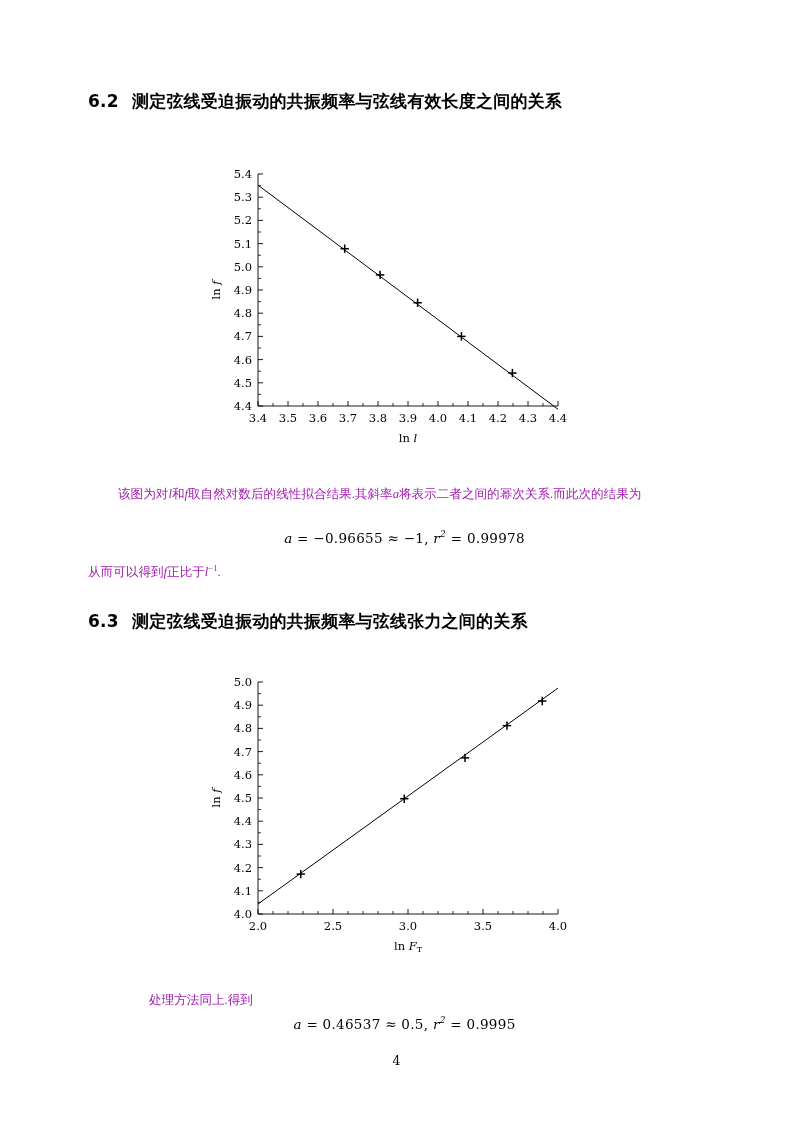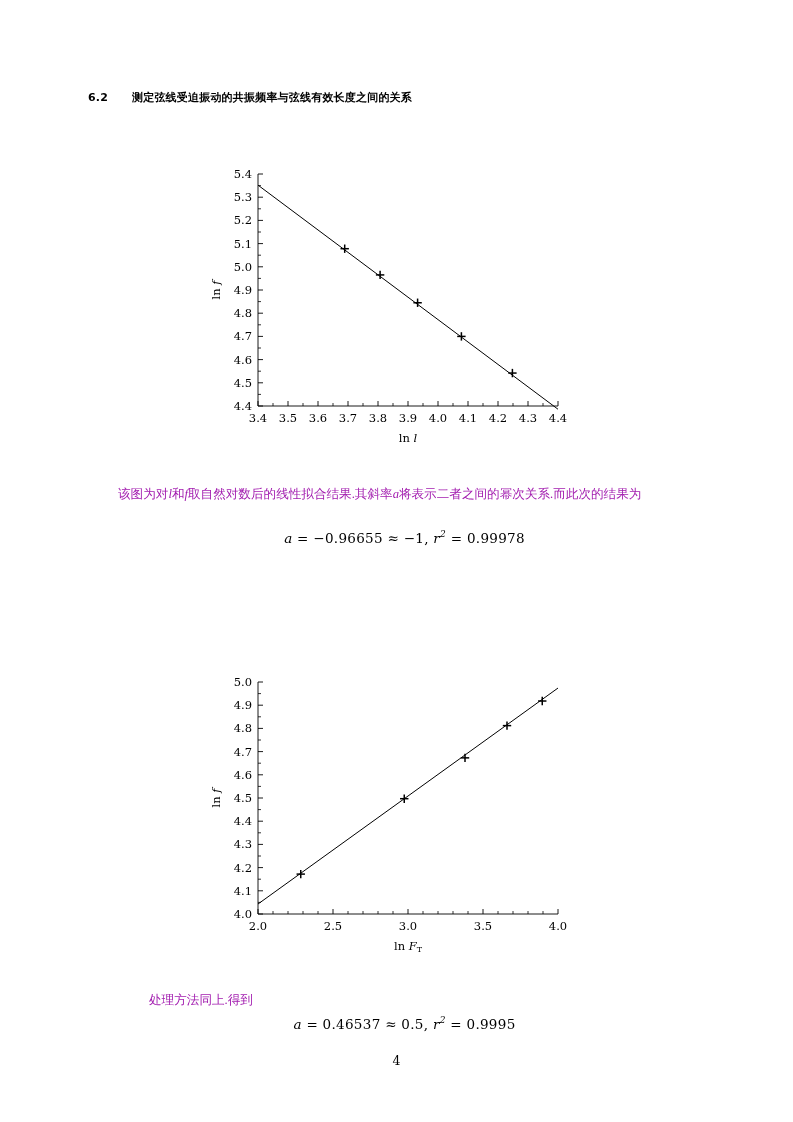--- a/index.html
+++ b/index.html
@@ -19,21 +19,21 @@
     position: absolute;
     inset: 0;
   }
 
   
   .section-heading {
     position: absolute;
     left: 88px;
     font-family: "DejaVu Sans", "Liberation Sans", sans-serif;
     font-weight: bold;
-    font-size: 11px;
+    font-size: 17px;
     letter-spacing: 0.2px;
     white-space: nowrap;
   }
   .section-heading .num {
     display: inline-block;
     width: 44px;
   }
   .section-heading .ttl {
     font-family: "DejaVu Sans", "Liberation Sans", sans-serif;
   }
@@ -219,21 +219,27 @@
   </div>
 
   <div class="body-text para-1">
     <span>该图为对</span><i class="mathvar">l</i><span>和</span><i class="mathvar">f</i><span>取自然对数后的线性拟合结果.其斜率</span><i class="mathvar">a</i><span>将表示二者之间的幂次关系.而此次的结果为</span>
   </div>
 
   <div class="equation" style="top:529px;">
     <span class="v">a</span><span> = </span><span>−0.96655</span><span> ≈ </span><span>−1,</span>&nbsp;<span class="v">r</span><sup>2</sup><span> = </span><span>0.99978</span>
   </div>
 
-
+  <div class="body-text para-2">
+    <span>从而可以得到</span><i class="mathvar">f</i><span>正比于</span><i class="mathvar">l</i><sup class="exp">−1</sup><span>.</span>
+  </div>
+
+  <div class="section-heading" style="top:610px;">
+    <span class="num">6.3</span><span class="ttl">测定弦线受迫振动的共振频率与弦线张力之间的关系</span>
+  </div>
 
   <div class="figure" style="left:196px; top:668px;">
     <svg id="svg-chart-2" width="390" height="290" viewBox="0 0 390 290">
         <line x1="62" y1="14" x2="62" y2="246" stroke="#000" stroke-width="0.9"></line>
         <line x1="62" y1="246" x2="362" y2="246" stroke="#000" stroke-width="0.9"></line>
         <line x1="62" y1="246" x2="67" y2="246" stroke="#000" stroke-width="0.9"></line>
         <text x="56" y="250" text-anchor="end" class="tick-label">4.0</text>
         <line x1="62" y1="222.80000000000007" x2="67" y2="222.80000000000007" stroke="#000" stroke-width="0.9"></line>
         <text x="56" y="226.80000000000007" text-anchor="end" class="tick-label">4.1</text>
         <line x1="62" y1="199.59999999999997" x2="67" y2="199.59999999999997" stroke="#000" stroke-width="0.9"></line>

